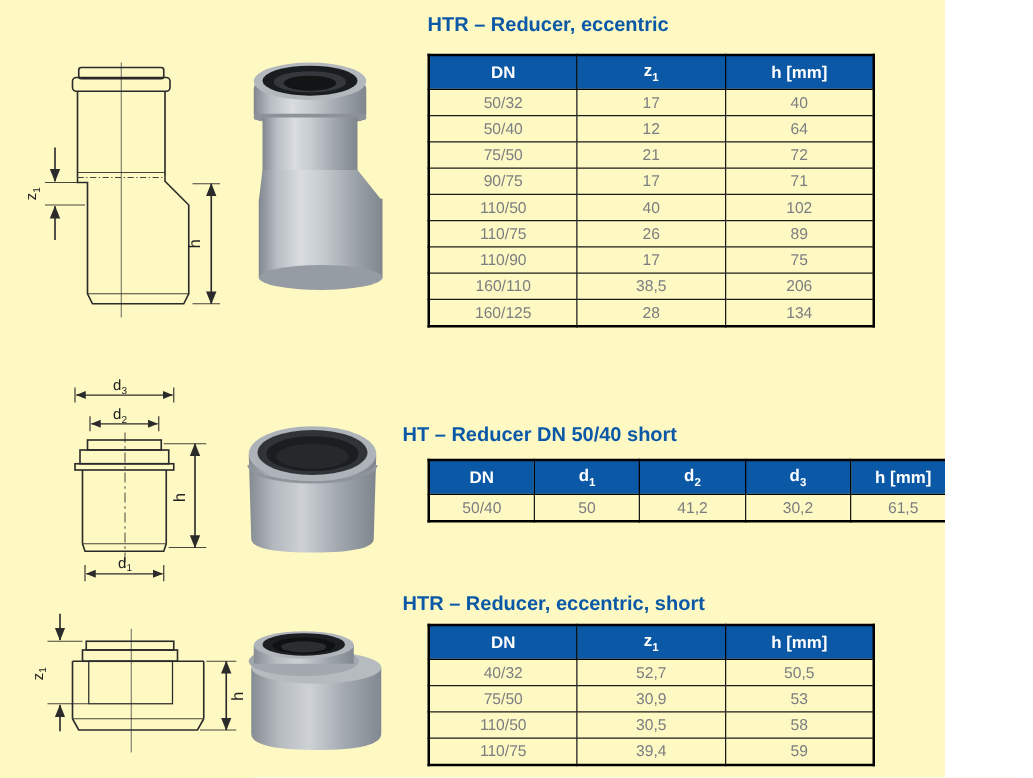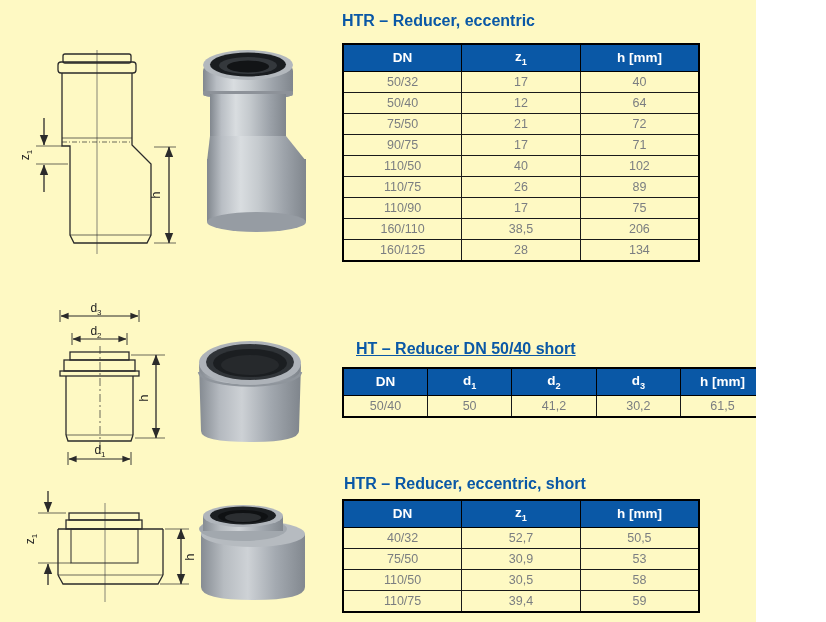--- a/index.html
+++ b/index.html
@@ -203,21 +203,21 @@
       </defs>
       <path d="M6,34 L8,101 Q8,112 57,112 Q106,112 106,101 L108,34 Z" fill="url(#pg2)"></path>
       <path d="M6,42 C10,60 104,60 108,42" stroke="#8f959c" stroke-width="2.5" fill="none"></path>
       <ellipse cx="57" cy="33" rx="51" ry="22" fill="#aeb3b9"></ellipse>
       <ellipse cx="57" cy="32" rx="44" ry="18" fill="#303438"></ellipse>
       <ellipse cx="57" cy="33" rx="37" ry="14" fill="#1b1e21"></ellipse>
       <ellipse cx="57" cy="35" rx="29" ry="10" fill="#26292c"></ellipse>
     </svg>
   </div>
 
-  <div class="abs section-title" style="left:356px;top:340px;text-decoration:underline;">HT – Reducer DN 50/40 short</div>
+  <div class="abs section-title" style="left:322px;top:340px;">HT – Reducer DN 50/40 short</div>
 
   <div class="abs" style="left:342px;top:367px;width:424px;">
     <table class="spec">
       <thead>
           <tr>
             <th>DN</th>
             <th>d<sub>1</sub></th>
             <th>d<sub>2</sub></th>
             <th>d<sub>3</sub></th>
             <th>h [mm]</th>
@@ -282,21 +282,21 @@
       <ellipse cx="60" cy="44" rx="52" ry="13" fill="#b6bbc0"></ellipse>
       <ellipse cx="50" cy="39" rx="44" ry="12" fill="#a2a8ae"></ellipse>
       <rect x="10" y="26" width="80" height="15" fill="url(#pg3)"></rect>
       <ellipse cx="50" cy="26" rx="40" ry="11" fill="#b0b5bb"></ellipse>
       <ellipse cx="50" cy="25.5" rx="33" ry="9" fill="#1c1f22"></ellipse>
       <ellipse cx="50" cy="26.5" rx="25" ry="6.5" fill="#0f1113"></ellipse>
       <ellipse cx="50" cy="27.5" rx="18" ry="4.5" fill="#2b2e31"></ellipse>
     </svg>
   </div>
 
-  <div class="abs section-title" style="left:344px;top:475px;">HTR – Reducer, eccentric, short</div>
+  <div class="abs section-title" style="left:322px;top:475px;">HTR – Reducer, eccentric, short</div>
 
   <div class="abs" style="left:342px;top:499px;width:358px;">
     <table class="spec">
       <thead>
           <tr>
             <th>DN</th>
             <th>z<sub>1</sub></th>
             <th>h [mm]</th>
           </tr>
         </thead>

